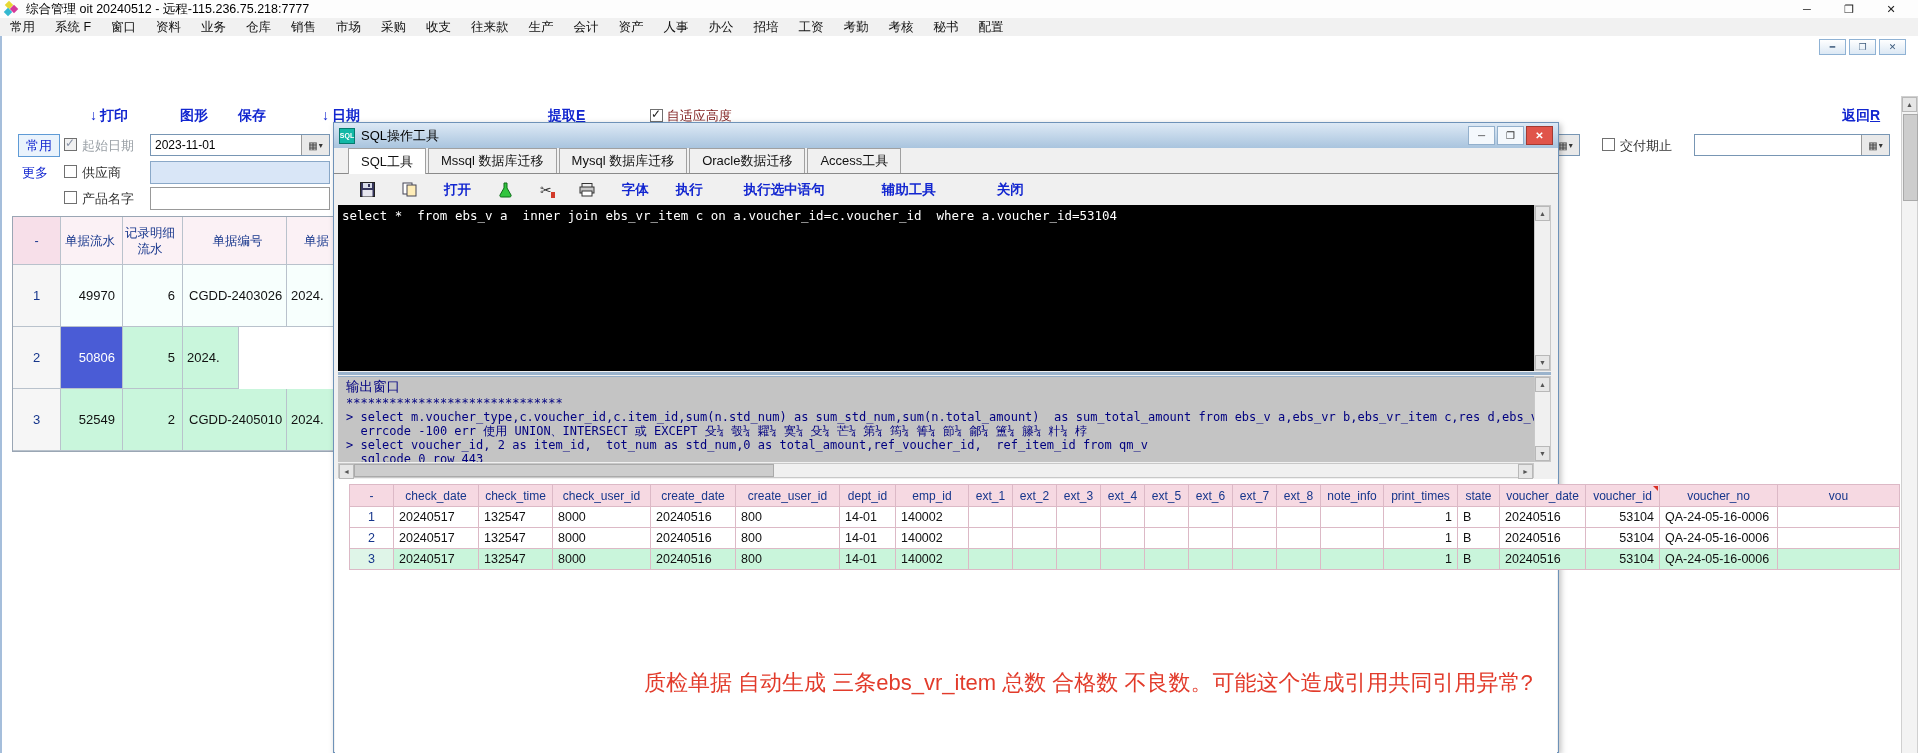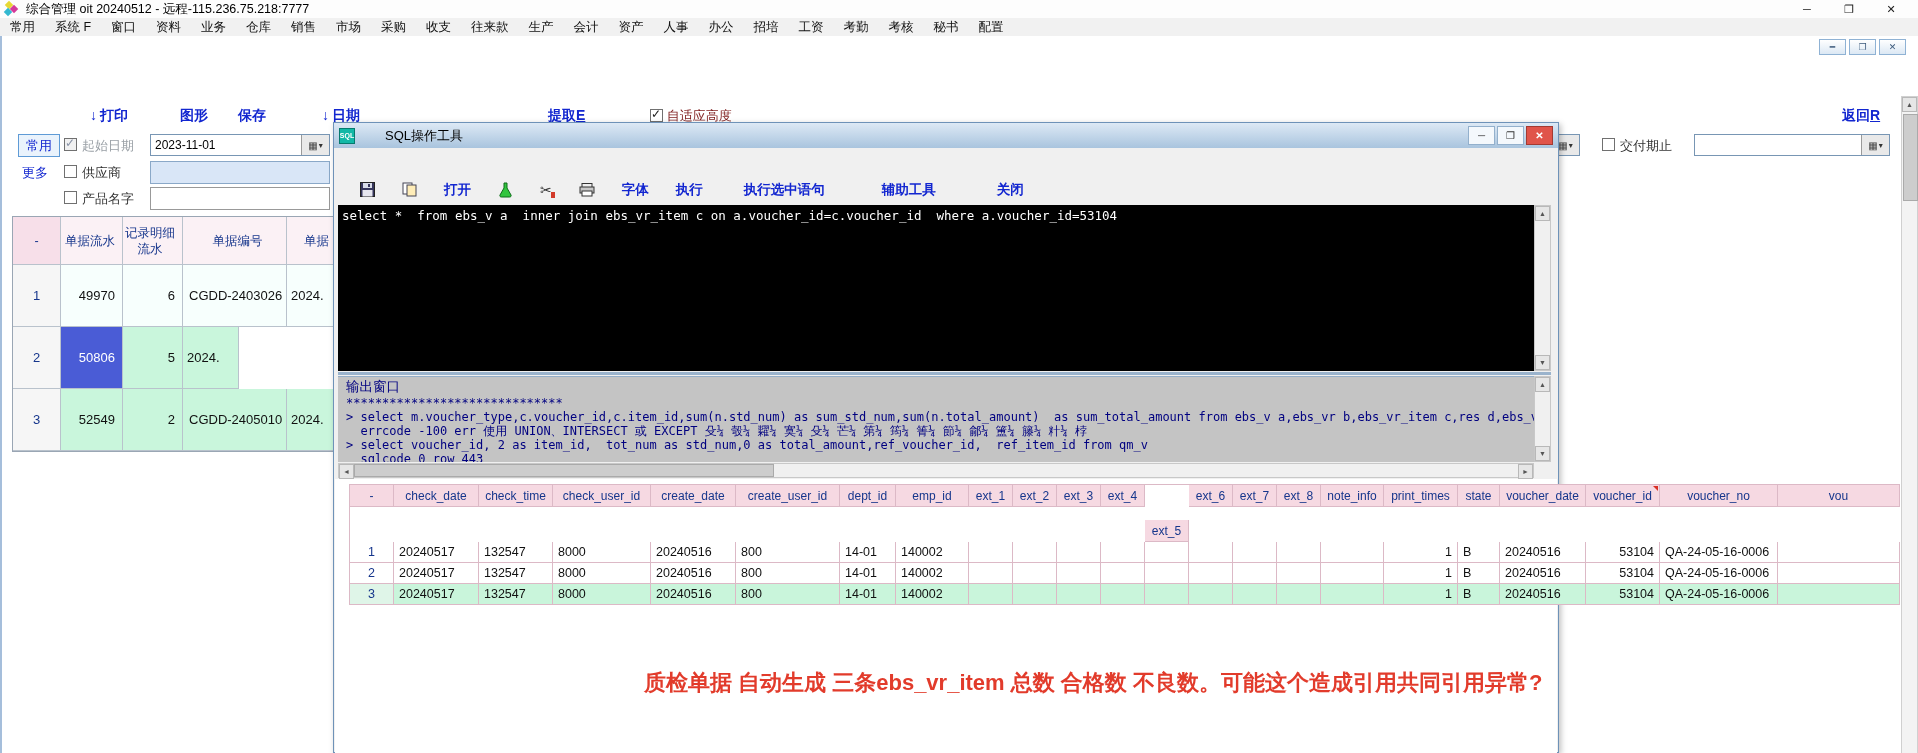--- a/index.html
+++ b/index.html
@@ -71,21 +71,21 @@
   .lt-td.c1,.lt-td.c2{justify-content:flex-end;padding-right:7px;}
   .lt-td.c3{padding-left:6px;}
   .lt-td.c4{padding-left:4px;}
   .lt-r0 .lt-td:not(.num){background:#f7fffd;}
   .lt-r1 .lt-td:not(.num),.lt-r2 .lt-td:not(.num){background:#c9f6dc;}
   .lt-td.sel{background:#4a5cd6 !important;color:#fff !important;}
   
   .dialog{position:absolute;left:333px;top:122px;width:1226px;height:631px;background:#f0f0f0;
           border:1px solid #6e92b8;box-sizing:border-box;z-index:5;box-shadow:2px 2px 6px rgba(0,0,0,.25);}
   .d-titlebar{position:absolute;left:0;top:0;width:100%;height:25px;
-              background:linear-gradient(180deg,#dde9f5 0%,#a9c4de 100%);display:flex;align-items:center;gap:24px;}
+              background:linear-gradient(180deg,#dde9f5 0%,#a9c4de 100%);display:flex;align-items:center;}
   .d-icon{width:16px;height:16px;margin-left:5px;background:#12b8a6;border:1px solid #067a6e;color:#fff;
           font-size:7px;font-weight:bold;display:flex;align-items:center;justify-content:center;box-sizing:border-box;}
   .d-title{margin-left:6px;font-size:13px;color:#000;}
   .dctl{position:absolute;right:5px;top:3px;display:flex;gap:2px;}
   .dwb{width:27px;height:19px;display:flex;align-items:center;justify-content:center;font-size:10px;
        box-sizing:border-box;}
   .dwb.n{background:#f4f8fc;border:1px solid #93b0cc;color:#333;}
   .dwb.x{background:#e0544a;border:1px solid #a33a32;color:#fff;font-weight:bold;}
   .d-tabs{position:absolute;left:0;top:27px;width:100%;height:24px;display:flex;align-items:flex-end;
           padding-left:14px;box-sizing:border-box;border-bottom:1px solid #8a8a8a;}
@@ -121,21 +121,21 @@
          height:21px;display:flex;align-items:center;font-size:12.5px;overflow:hidden;
          white-space:nowrap;padding-left:5px;position:relative;}
   .rt-head .rt-td{height:22px;background:#f6d9e2;color:#16368c;font-size:12px;justify-content:center;padding-left:0;}
   .rt-td.num{justify-content:center;color:#16368c;padding-left:0;}
   .rt-td.right{justify-content:flex-end;padding-right:5px;}
   .rt-r2 .rt-td{background:#c9f5db;}
   .rt-r2 .rt-td.num{background:#dff5e8;}
   .sortmark{position:absolute;right:1px;top:1px;width:0;height:0;
             border-left:5px solid transparent;border-top:5px solid #d93025;}
   
-  .annotation{position:absolute;left:644px;top:668px;z-index:9;font-size:22px;white-space:nowrap;font-weight:bold;}
+  .annotation{position:absolute;left:644px;top:668px;z-index:9;font-size:22px;white-space:nowrap;}
   
   #edgeScroll{position:absolute;left:1899px;top:60px;width:17px;height:691px;background:#f3f3f3;
               border:1px solid #d0d0d0;box-sizing:border-box;z-index:10;}
   #edgeScroll .sb-btn{width:15px;}
 </style>
 </head>
 <body>
 
 <div id="app">
 
@@ -291,20 +291,27 @@
     <div class="d-titlebar">
       <span class="d-icon">SQL</span>
       <span class="d-title">SQL操作工具</span>
       <div class="dctl">
         <span class="dwb n">─</span>
         <span class="dwb n">❐</span>
         <span class="dwb x">✕</span>
       </div>
     </div>
 
+    <div class="d-tabs" id="tabbar">
+        <span class="dtab active">SQL工具</span>
+        <span class="dtab">Mssql 数据库迁移</span>
+        <span class="dtab">Mysql 数据库迁移</span>
+        <span class="dtab">Oracle数据迁移</span>
+        <span class="dtab">Access工具</span>
+      </div>
 
     <div class="d-toolbar">
       <span class="ticon">
         <svg width="15" height="15">
             <rect x="0.5" y="0.5" width="14" height="14" fill="#36365c" stroke="#222"></rect>
             <rect x="3" y="1" width="9" height="5" fill="#d8dce8"></rect>
             <rect x="8" y="2" width="2" height="3" fill="#36365c"></rect>
             <rect x="2.5" y="8" width="10" height="6.5" fill="#e6e6ee"></rect>
           </svg>
       </span>
@@ -367,21 +374,21 @@
         <div class="rt-td h" style="width: 74px;">check_time</div>
         <div class="rt-td h" style="width: 98px;">check_user_id</div>
         <div class="rt-td h" style="width: 85px;">create_date</div>
         <div class="rt-td h" style="width: 104px;">create_user_id</div>
         <div class="rt-td h" style="width: 56px;">dept_id</div>
         <div class="rt-td h" style="width: 73px;">emp_id</div>
         <div class="rt-td h" style="width: 44px;">ext_1</div>
         <div class="rt-td h" style="width: 44px;">ext_2</div>
         <div class="rt-td h" style="width: 44px;">ext_3</div>
         <div class="rt-td h" style="width: 44px;">ext_4</div>
-        <div class="rt-td h" style="width: 44px; margin-top: 35px;">ext_5</div>
+        <div class="rt-td h" style="width: 44px;">ext_5</div>
         <div class="rt-td h" style="width: 44px;">ext_6</div>
         <div class="rt-td h" style="width: 44px;">ext_7</div>
         <div class="rt-td h" style="width: 44px;">ext_8</div>
         <div class="rt-td h" style="width: 63px;">note_info</div>
         <div class="rt-td h" style="width: 74px;">print_times</div>
         <div class="rt-td h" style="width: 42px;">state</div>
         <div class="rt-td h" style="width: 86px;">voucher_date</div>
         <div class="rt-td h" style="width: 74px;">voucher_id<span class="sortmark"></span></div>
         <div class="rt-td h" style="width: 118px;">voucher_no</div>
         <div class="rt-td h" style="width: 122px;">vou</div>

